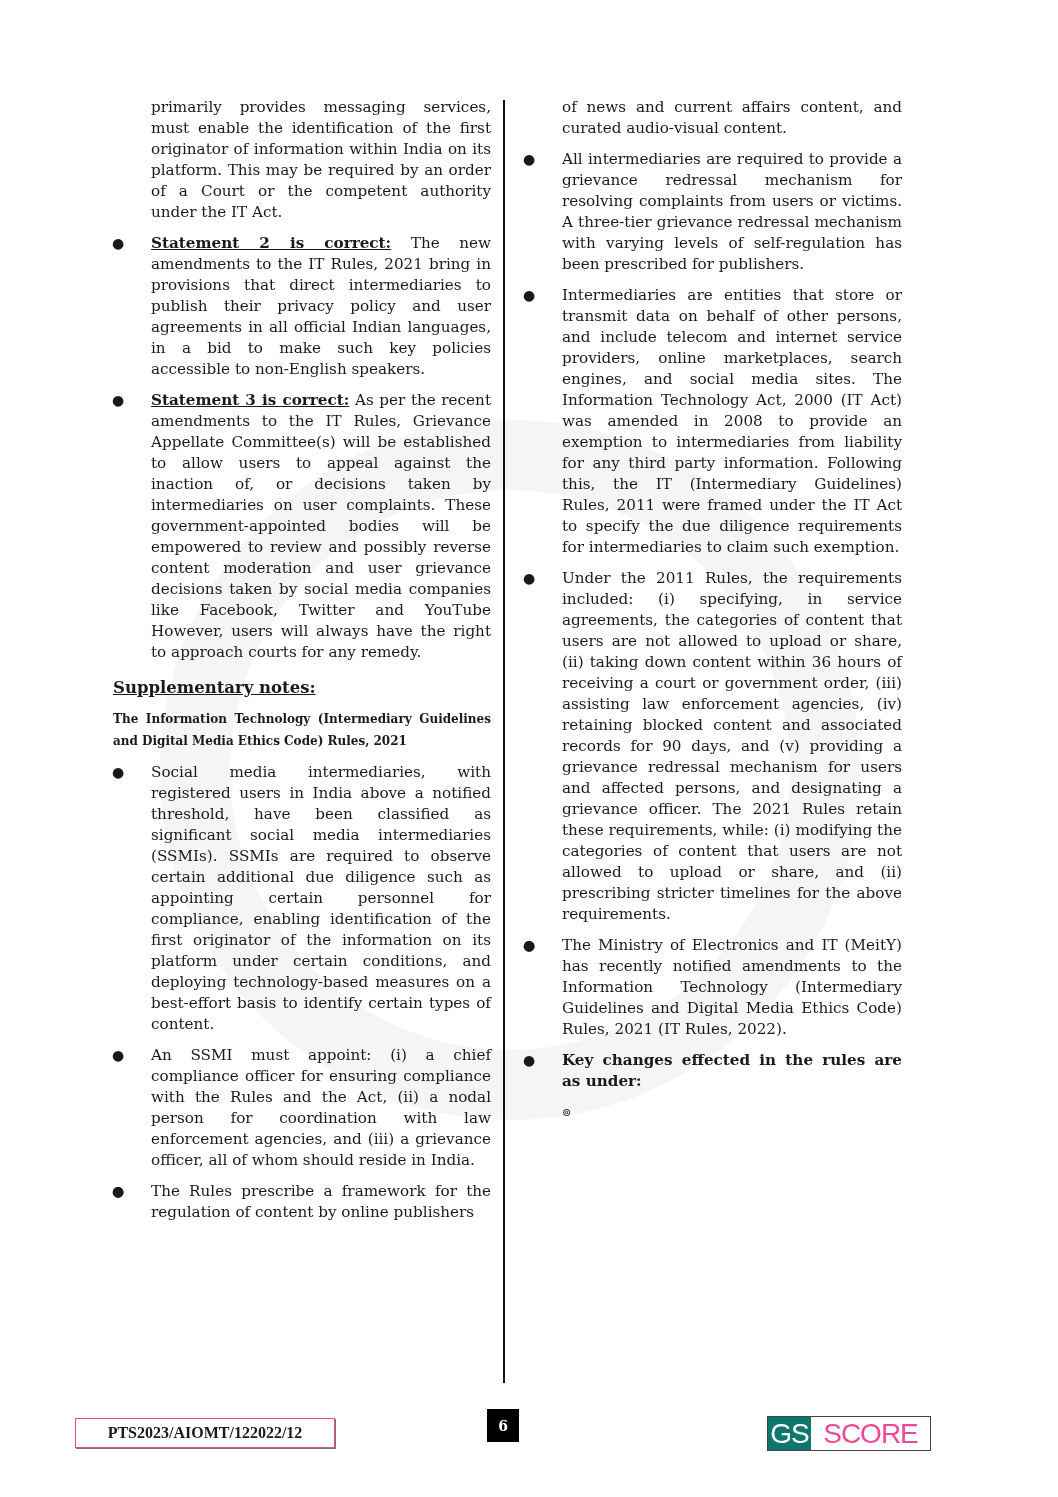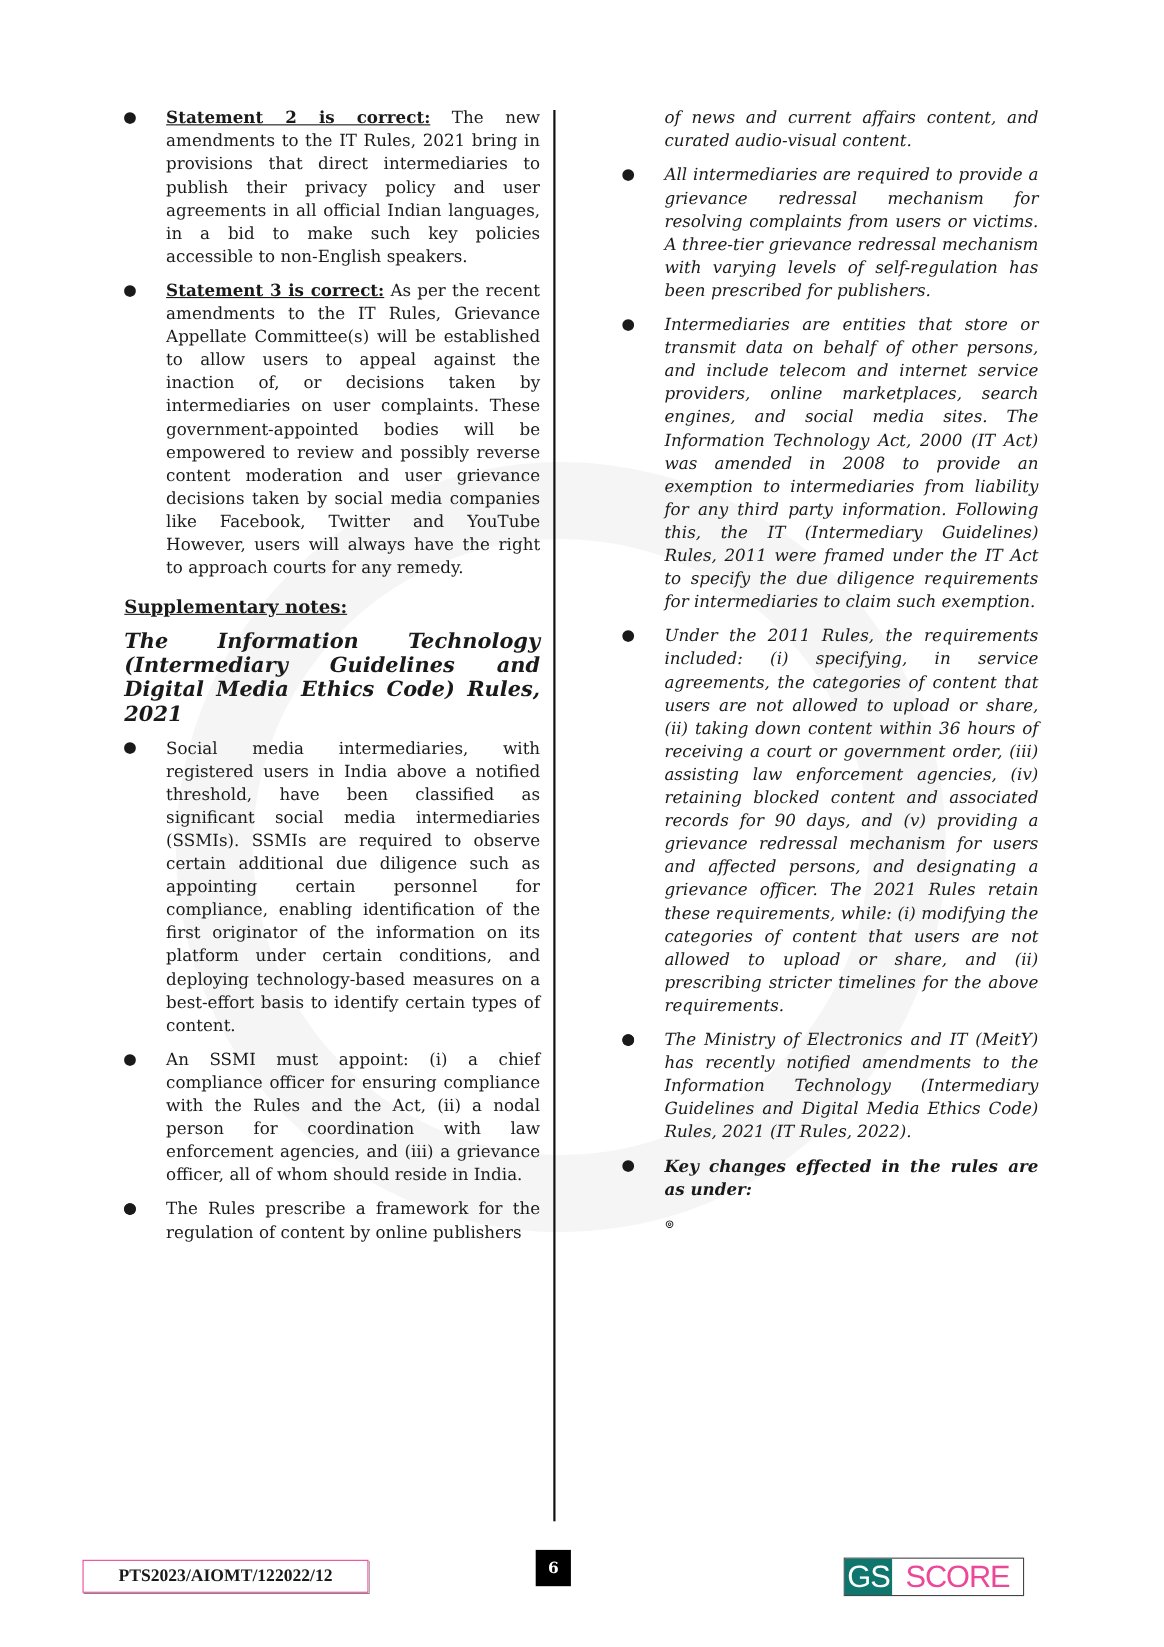--- a/index.html
+++ b/index.html
@@ -3,50 +3,51 @@
 <meta charset="utf-8">
 <style>
   html, body { margin:0; padding:0; background:#ffffff; }
   body { width:1058px; height:1497px; position:relative; overflow:hidden;
          font-family:"DejaVu Serif","Liberation Serif",serif; color:#1a1a1a; }
   .watermark { position:absolute; left:160px; top:420px; width:700px; height:700px;
                border-radius:50%; border:70px solid #f1f1f1; box-sizing:border-box;
                transform:rotate(-30deg); z-index:0; opacity:0.7; }
   .col { position:absolute; top:97px; font-size:15.2px; line-height:21px; z-index:1; }
   .col-left { left:113px; width:378px; }
-  .col-right { left:566px; width:378px;font-style:italic; }
+  .col-right { left:524px; width:378px; }
   .divider { position:absolute; left:503px; top:100px; width:2px; height:1283px; background:#111; z-index:1; }
   p { margin:0; text-align:justify; }
   .indent { padding-left:38px; }
   .item { position:relative; padding-left:38px; margin-bottom:10px; text-align:justify; }
   .item .bullet { position:absolute; left:-1px; top:0; font-size:14px; }
   .item.sub { padding-left:63px; }
   .item.sub .bullet { left:38px; font-size:11px; }
   .lead { font-weight:bold; text-decoration:underline;margin-top:21px; }
   .boldline { font-weight:bold; }
   .para-gap { margin-bottom:10px; }
   h3 { font-size:16.5px; margin:14px 0 10px 0; text-decoration:underline; font-weight:bold; }
-  h2 { font-size:19px; margin:0 0 10px 0; font-weight:bold; text-align:justify; line-height:22px;font-style:italic; }
+  h2 { font-size:12px; margin:0 0 10px 0; font-weight:bold; text-align:justify; line-height:22px; }
   h4 { font-size:16px; margin:4px 0 10px 0; font-weight:bold; }
   .footer-code { position:absolute; left:75px; top:1418px; width:258px; height:28px; border:1px solid #ec4899;
                  box-shadow:1px 1px 0 #777; font-family:"Liberation Serif",serif; font-weight:bold;
                  font-size:16px; display:flex; align-items:center; justify-content:center; }
   .page-no { position:absolute; left:487px; top:1409px; width:32px; height:33px; background:#000;
              color:#fff; font-weight:bold; font-size:14px; display:flex; align-items:center; justify-content:center; }
   .logo { position:absolute; left:767px; top:1416px; height:33px; width:162px; border:1px solid #444;
           display:flex; font-family:"Liberation Sans",sans-serif; font-size:28px; letter-spacing:-1px; }
   .logo .gs { background:#0f766e; color:#fff; width:43px; display:flex; align-items:center; justify-content:center; }
   .logo .sc { flex:1; display:flex; align-items:center; justify-content:center; color:#ec4899; }
 </style>
 </head>
 <body>
 
 <div class="watermark"></div>
 
 <div class="col col-left">
+  <p class="indent para-gap">primarily provides messaging services, must enable the identification of the first originator of information within India on its platform.  This may be required by an order of a Court or the competent authority under the IT Act.</p>
 
   <div class="item">
     <span class="bullet">●</span>
     <span class="lead">Statement 2 is correct:</span><span> The new amendments to the IT Rules, 2021 bring in provisions that direct intermediaries to publish their privacy policy and user agreements in all official Indian languages, in a bid to make such key policies accessible to non-English speakers.</span>
   </div>
   <div class="item">
     <span class="bullet">●</span>
     <span class="lead">Statement 3 is correct:</span><span> As per the recent amendments to the IT Rules, Grievance Appellate Committee(s) will be established to allow users to appeal against the inaction of, or decisions taken by intermediaries on user complaints. These government-appointed bodies will be empowered to review and possibly reverse content moderation and user grievance decisions taken by social media companies like Facebook, Twitter and YouTube However, users will always have the right to approach courts for any remedy.</span>
   </div>
 

